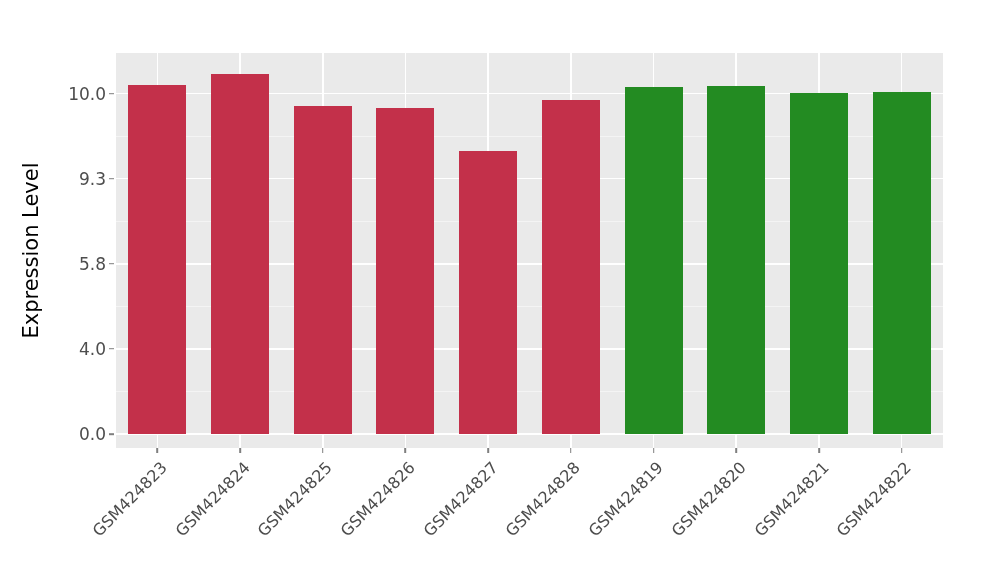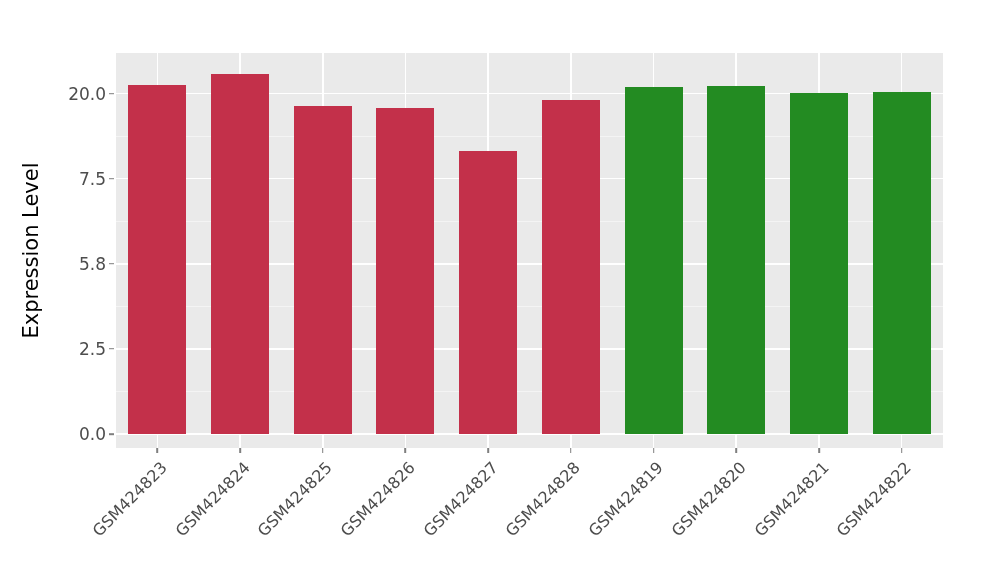--- a/index.html
+++ b/index.html
@@ -140,24 +140,24 @@
 <body>
 
 <div id="plot-root">
 
   <div id="y-axis-title">
     <span class="ytitle-inner">Expression Level</span>
   </div>
 
   <div id="y-tick-labels">
       <div class="ytick-label" style="top: 434px;">0.0</div>
-      <div class="ytick-label" style="top: 348.875px;">2.5</div>
+      <div class="ytick-label" style="top: 348.875px;">4.0</div>
       <div class="ytick-label" style="top: 263.75px;">5.8</div>
-      <div class="ytick-label" style="top: 178.625px;">7.5</div>
-      <div class="ytick-label" style="top: 93.5px;">20.0</div>
+      <div class="ytick-label" style="top: 178.625px;">9.3</div>
+      <div class="ytick-label" style="top: 93.5px;">10.0</div>
     </div>
 
   <div id="panel">
       <div class="gridline-minor" style="top: 338.438px;"></div>
       <div class="gridline-minor" style="top: 253.312px;"></div>
       <div class="gridline-minor" style="top: 168.188px;"></div>
       <div class="gridline-minor" style="top: 83.0625px;"></div>
       <div class="gridline-major" style="top: 380.2px;"></div>
       <div class="gridline-major" style="top: 295.075px;"></div>
       <div class="gridline-major" style="top: 209.95px;"></div>

